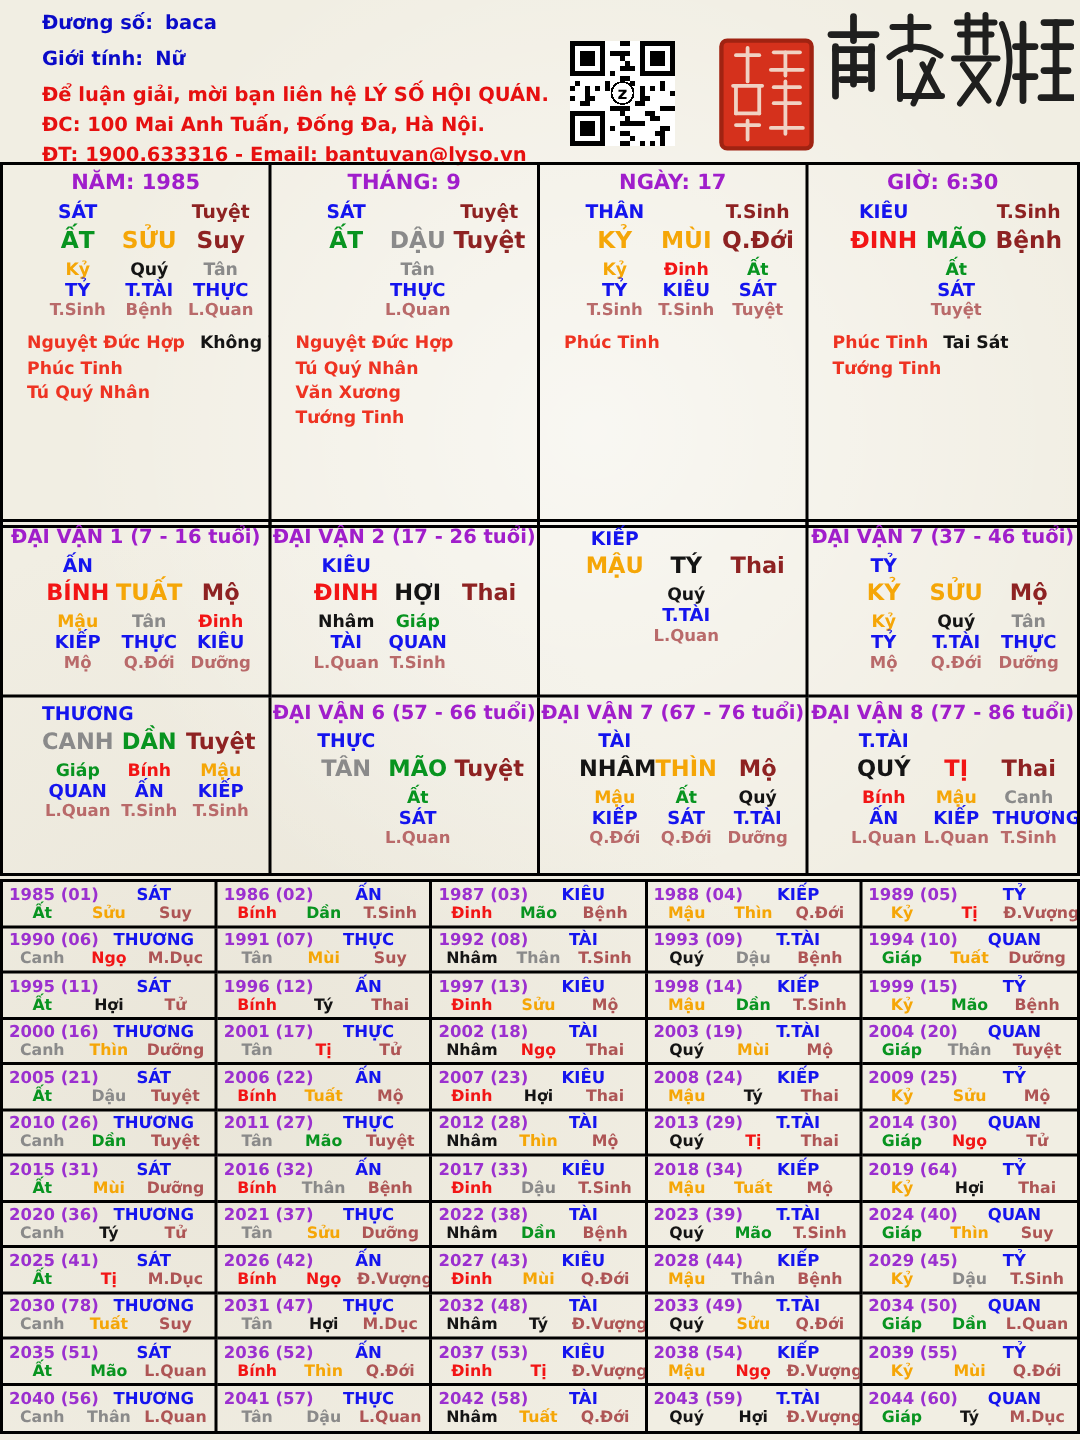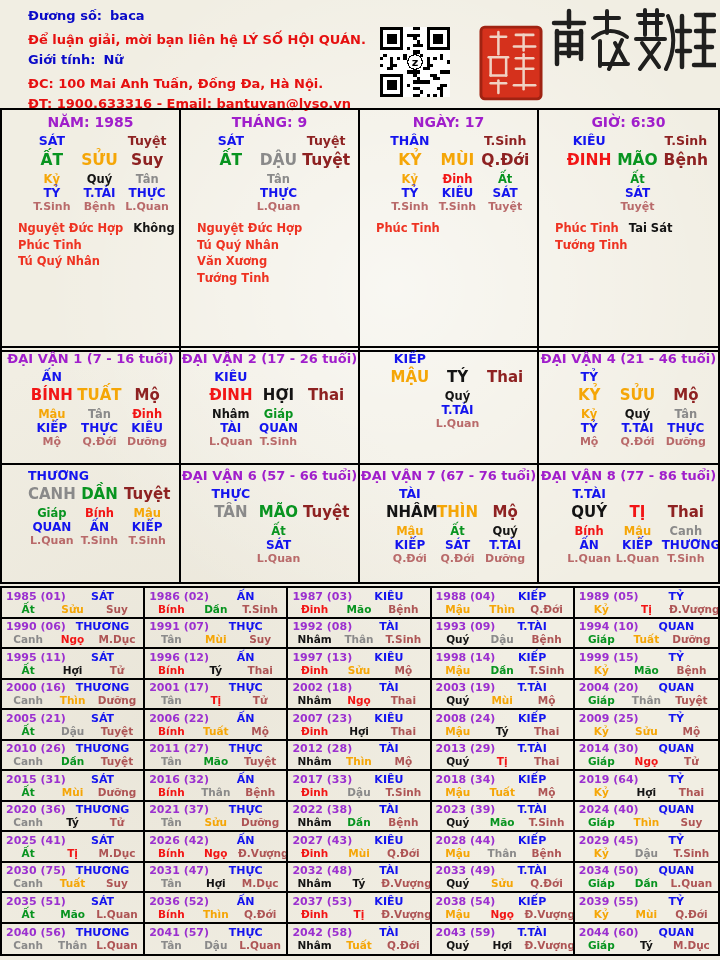--- a/index.html
+++ b/index.html
@@ -49,24 +49,24 @@
   .yl2{display:flex;}
   .yl2>span{width:33.33%;text-align:center;font-size:10.5px;white-space:nowrap;}
 </style>
 </head>
 <body>
 
 <div id="header">
   <div class="hdr-line hdr-blue">
     <span>Đương số:</span><span class="val">baca</span>
   </div>
-  <div class="hdr-line hdr-red">Để luận giải, mời bạn liên hệ LÝ SỐ HỘI QUÁN.</div>
   <div class="hdr-line hdr-blue">
     <span>Giới tính:</span><span class="val">Nữ</span>
   </div>
+  <div class="hdr-line hdr-red">Để luận giải, mời bạn liên hệ LÝ SỐ HỘI QUÁN.</div>
   <div class="hdr-line hdr-red">ĐC: 100 Mai Anh Tuấn, Đống Đa, Hà Nội.</div>
   <div class="hdr-line hdr-red">ĐT: 1900.633316 - Email: bantuvan@lyso.vn</div>
 </div>
 
 <svg id="qr" viewBox="0 0 21 21" shape-rendering="crispEdges">
     <rect x="0" y="0" width="21" height="21" fill="#FFFFFF"></rect>
     <rect x="0" y="9" width="1" height="1" fill="#000"></rect>
     <rect x="0" y="11" width="1" height="1" fill="#000"></rect>
     <rect x="1" y="8" width="1" height="1" fill="#000"></rect>
     <rect x="2" y="12" width="1" height="1" fill="#000"></rect>
@@ -429,21 +429,21 @@
         <span style="color: rgb(20, 20, 238);">T.TÀI</span>
         <span></span>
       </div>
       <div class="r3 rowhstg">
         <span></span>
         <span style="color: rgb(185, 106, 106);">L.Quan</span>
         <span></span>
       </div>
     </div>
     <div class="box dv lastcol rowline">
-      <div class="btitle">ĐẠI VẬN 4 (21 - 46 tuổi)</div>
+      <div class="btitle">ĐẠI VẬN 7 (37 - 46 tuổi)</div>
       <div class="r3 rowgod">
         <span style="color: rgb(20, 20, 238);">TỶ</span>
         <span></span>
         <span></span>
       </div>
       <div class="r3 rowbig">
         <span style="color: rgb(245, 166, 7);">KỶ</span>
         <span style="color: rgb(245, 166, 7);">SỬU</span>
         <span style="color: rgb(142, 34, 34);">Mộ</span>
       </div>
@@ -1066,21 +1066,21 @@
         <span class="ygod">TỶ</span>
       </div>
       <div class="yl2">
         <span style="color: rgb(245, 166, 7);">Kỷ</span>
         <span style="color: rgb(138, 138, 138);">Dậu</span>
         <span style="color: rgb(174, 85, 85);">T.Sinh</span>
       </div>
     </div>
     <div class="box ycell rowline">
       <div class="yl1">
-        <span class="yr">2030 (75)</span>
+        <span class="yr">2030 (78)</span>
         <span class="ygod">THƯƠNG</span>
       </div>
       <div class="yl2">
         <span style="color: rgb(138, 138, 138);">Canh</span>
         <span style="color: rgb(245, 166, 7);">Tuất</span>
         <span style="color: rgb(174, 85, 85);">Suy</span>
       </div>
     </div>
     <div class="box ycell rowline">
       <div class="yl1">

